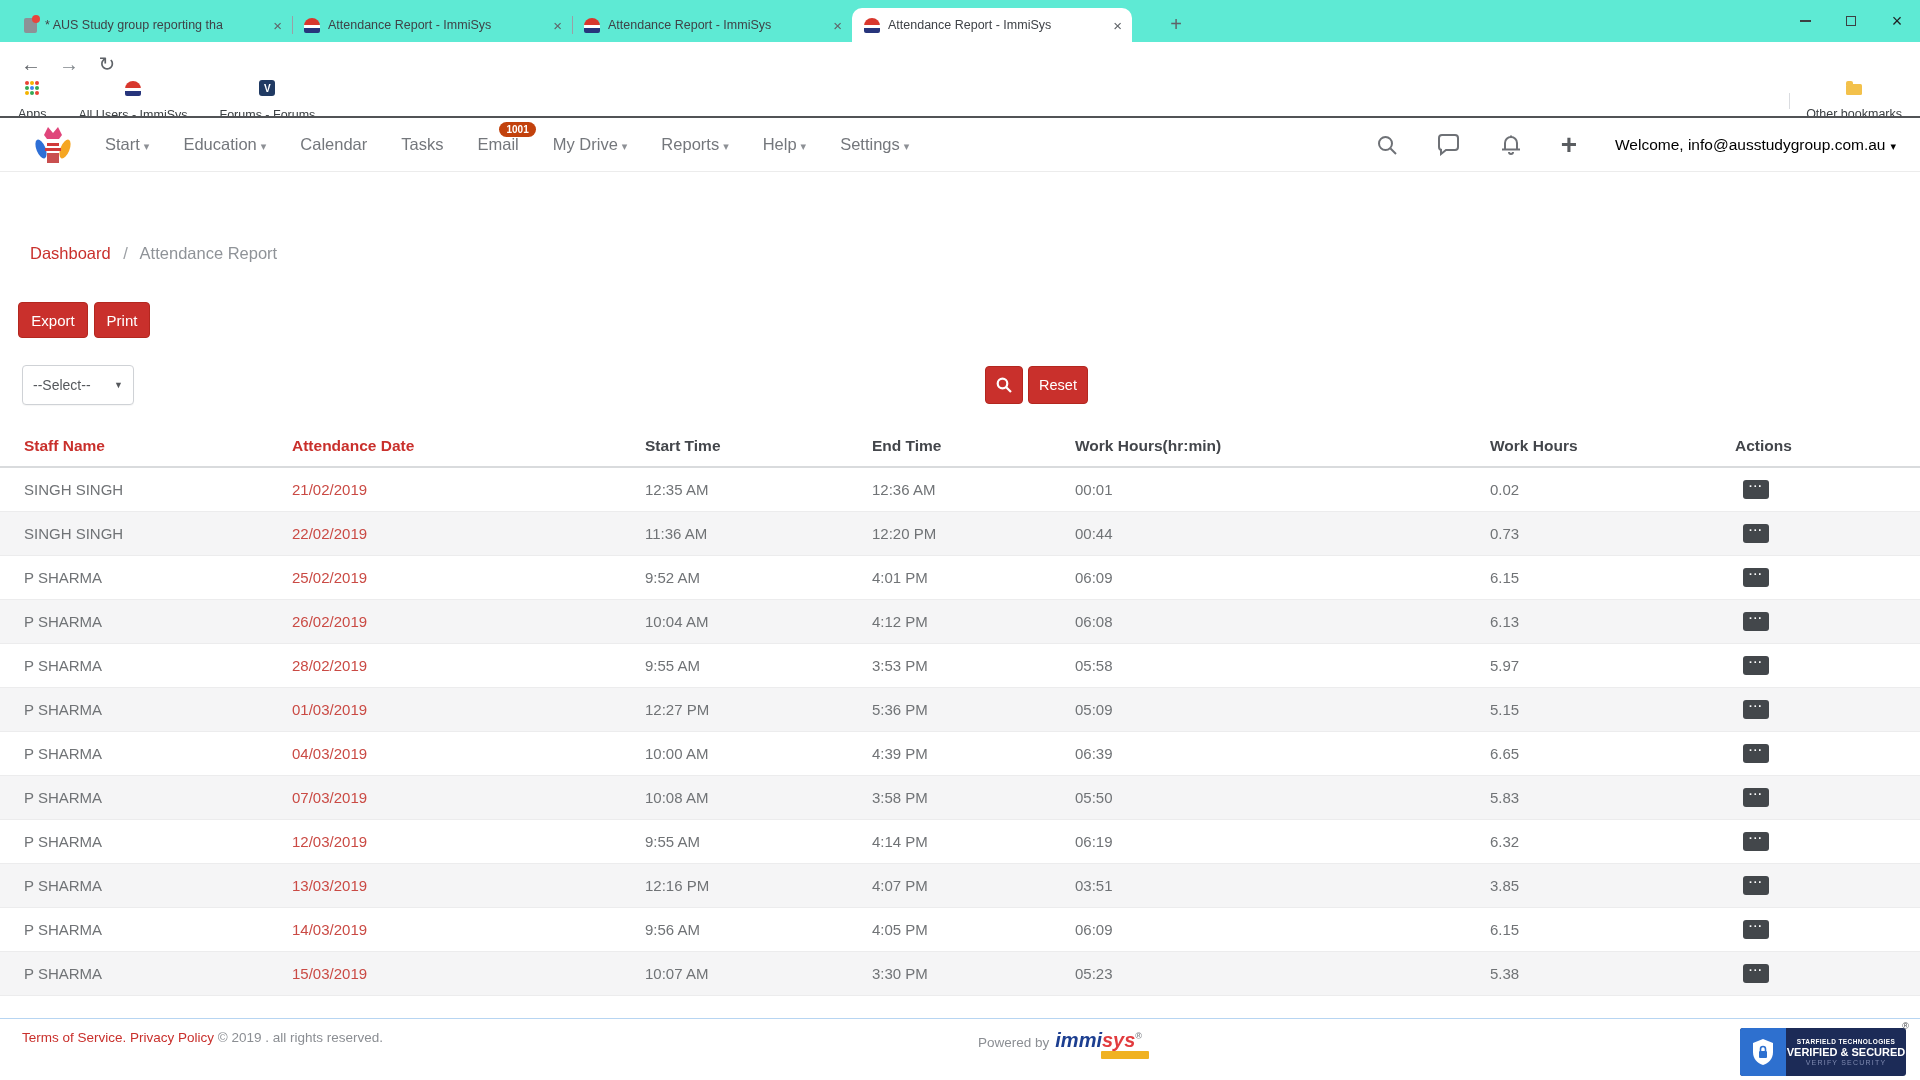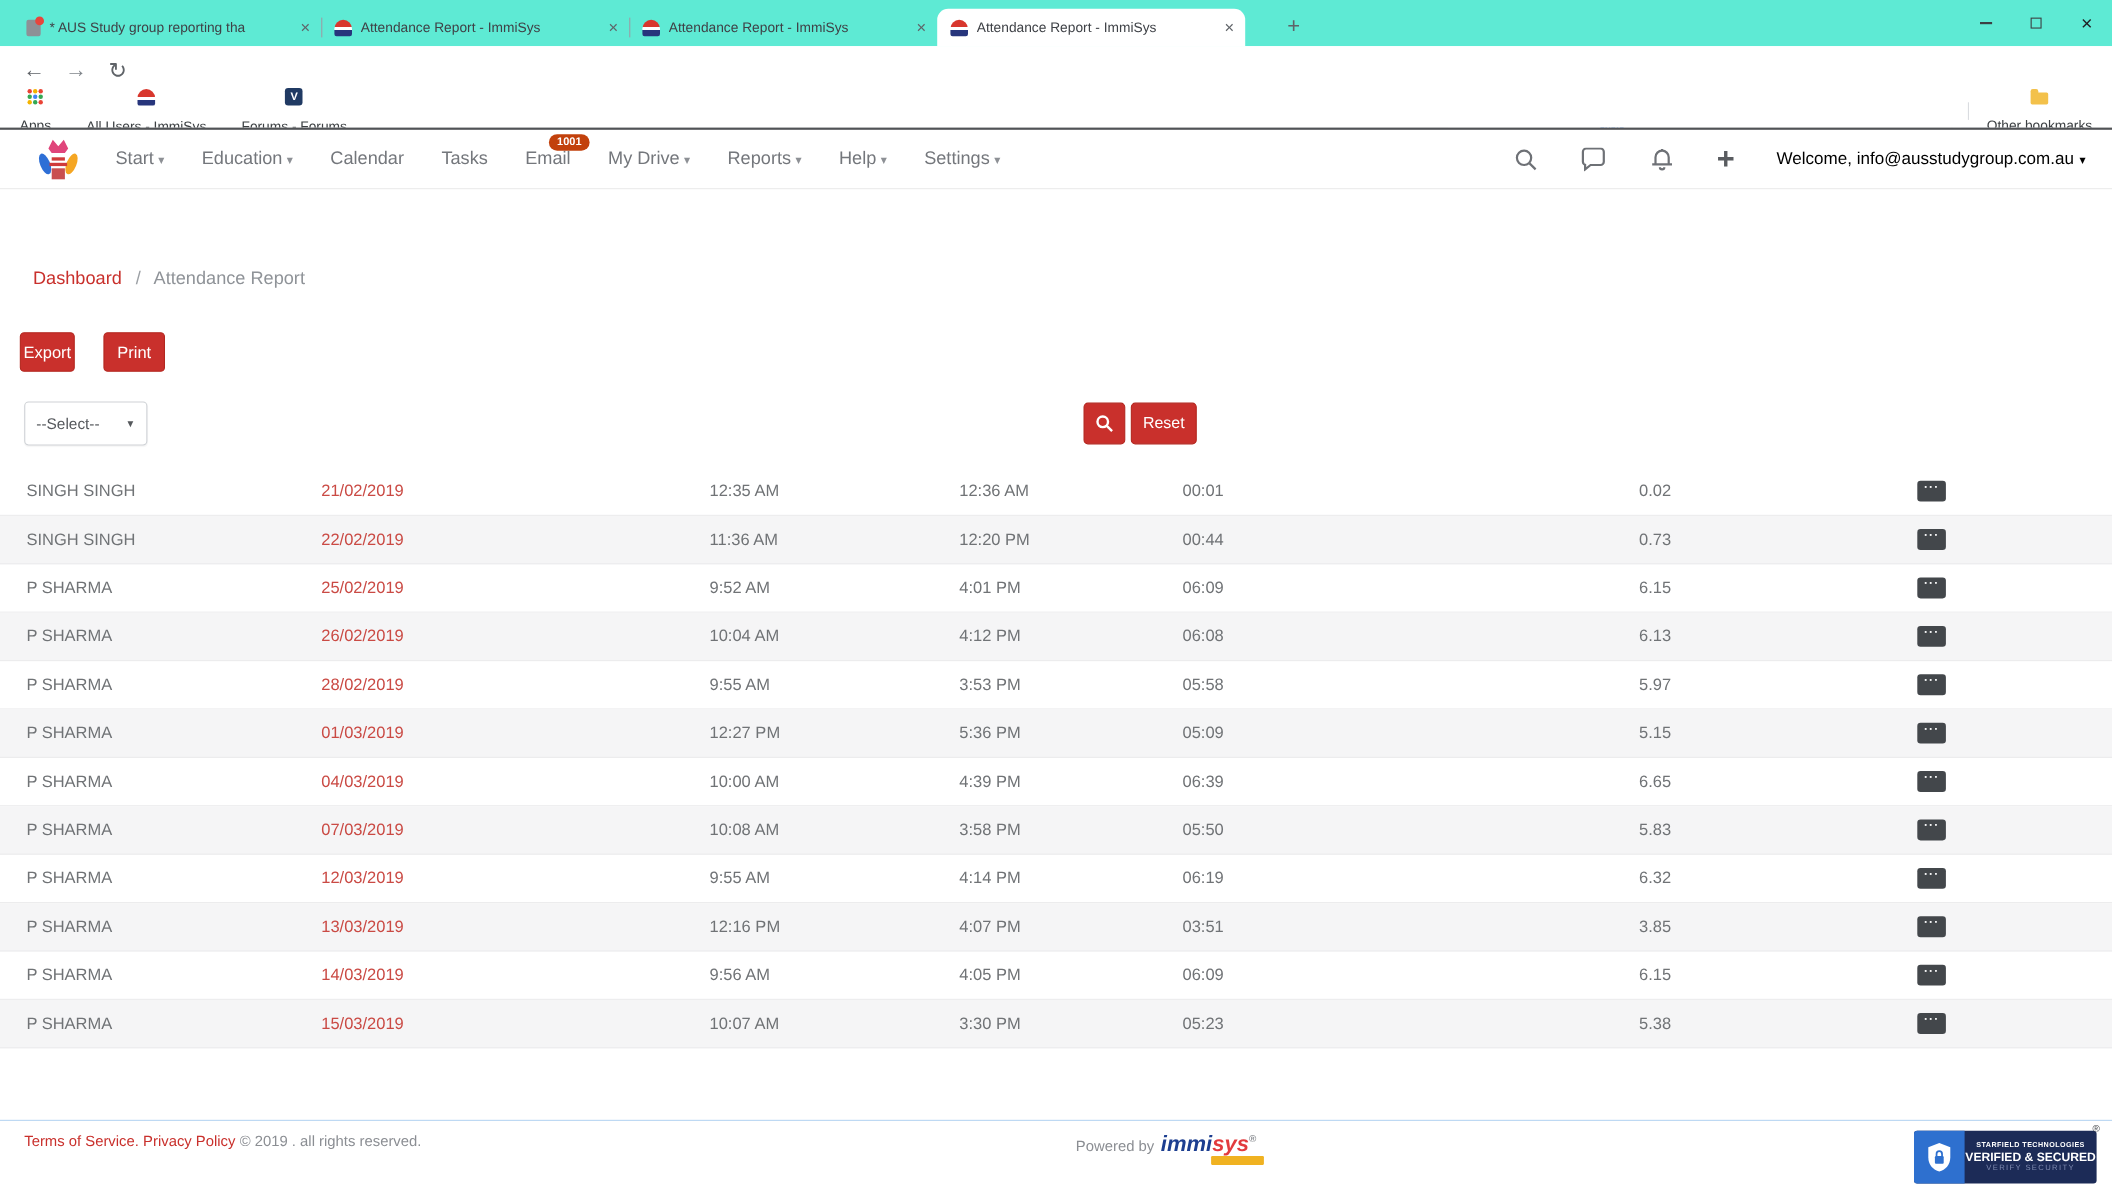--- a/index.html
+++ b/index.html
@@ -79,21 +79,21 @@
   .welcome { font-size:15.5px; color:#000000; cursor:pointer; white-space:nowrap; }
   .welcome .caret { font-size:11px; margin-left:5px; }
 
   
   .breadcrumb { position:absolute; top:244px; left:30px; font-size:16.5px; }
   .breadcrumb .home { color:#c9302c; cursor:pointer; }
   .breadcrumb .sep { color:#9ca0a5; margin:0 8px; }
   .breadcrumb .cur { color:#8f9398; }
 
   .btn { position:absolute; height:36px; background:#c9302c; border:1px solid #b3271f; border-radius:4px; color:#fff; font-size:15px; display:flex; align-items:center; justify-content:center; cursor:pointer; }
-  .btn-export { top:302px; left:18px; width:50px; }
+  .btn-export { top:302px; left:18px; width:70px; }
   .btn-print  { top:302px; left:94px; width:56px; }
 
   .filters { position:absolute; top:365px; left:0; right:0; height:40px; }
   .selectbox { position:absolute; left:22px; top:0; width:112px; height:40px; background:#fff; border:1px solid #cfd2d6; border-radius:4px; display:flex; align-items:center; padding:0 10px; font-size:14px; color:#55585c; cursor:pointer; box-shadow:0 1px 1px rgba(0,0,0,.04); }
   .selectbox .caret { margin-left:auto; font-size:9px; color:#55585c; }
   .igroup { position:absolute; top:1px; height:38px; display:flex; }
   .igroup .addon { height:38px; background:#ededee; border:1px solid #cfd2d6; border-right:none; border-radius:4px 0 0 4px; display:flex; align-items:center; padding:0 13px; font-size:14.5px; color:#6a6d72; }
   .igroup input { height:38px; border:1px solid #cfd2d6; border-radius:0 4px 4px 0; padding:0 12px; font-size:14.5px; color:#3f4246; font-family:inherit; outline:none; }
   .g-from { left:350px; } .g-from input { width:177px; }
   .g-to   { left:660px; } .g-to input { width:183px; }
@@ -343,20 +343,29 @@
   <button class="btn btn-search">
     <svg width="16" height="16" viewBox="0 0 16 16" fill="none" stroke="#fff" stroke-width="2.2">
       <circle cx="6.5" cy="6.5" r="4.8"></circle>
         <line x1="10.2" y1="10.2" x2="15" y2="15"></line>
     </svg>
   </button>
   <button class="btn btn-reset">Reset</button>
 </div>
 
 <div class="table">
+  <div class="thead">
+    <span class="red">Staff Name</span>
+    <span class="red">Attendance Date</span>
+    <span>Start Time</span>
+    <span>End Time</span>
+    <span>Work Hours(hr:min)</span>
+    <span>Work Hours</span>
+    <span>Actions</span>
+  </div>
   <div>
       <div class="trow">
     <span class="cell">SINGH SINGH</span>
     <span class="cell date">21/02/2019</span>
     <span class="cell">12:35 AM</span>
     <span class="cell">12:36 AM</span>
     <span class="cell">00:01</span>
     <span class="cell">0.02</span>
     <span>
           <button class="actions-btn">···</button>

